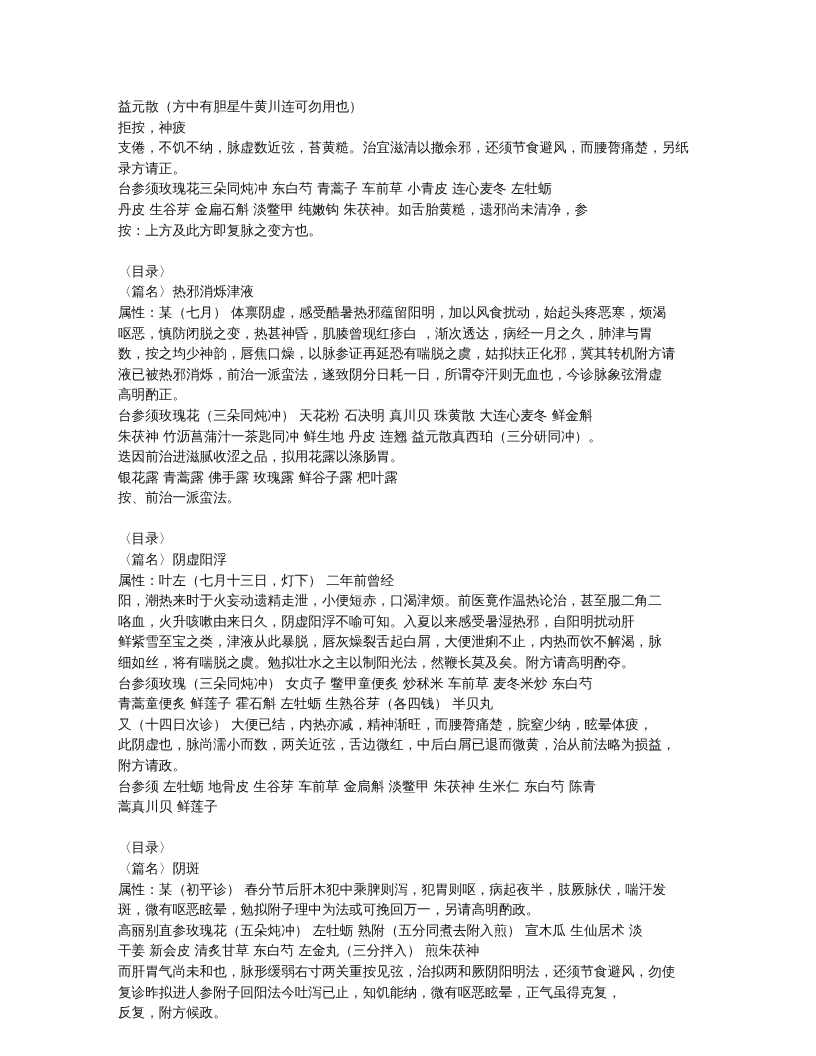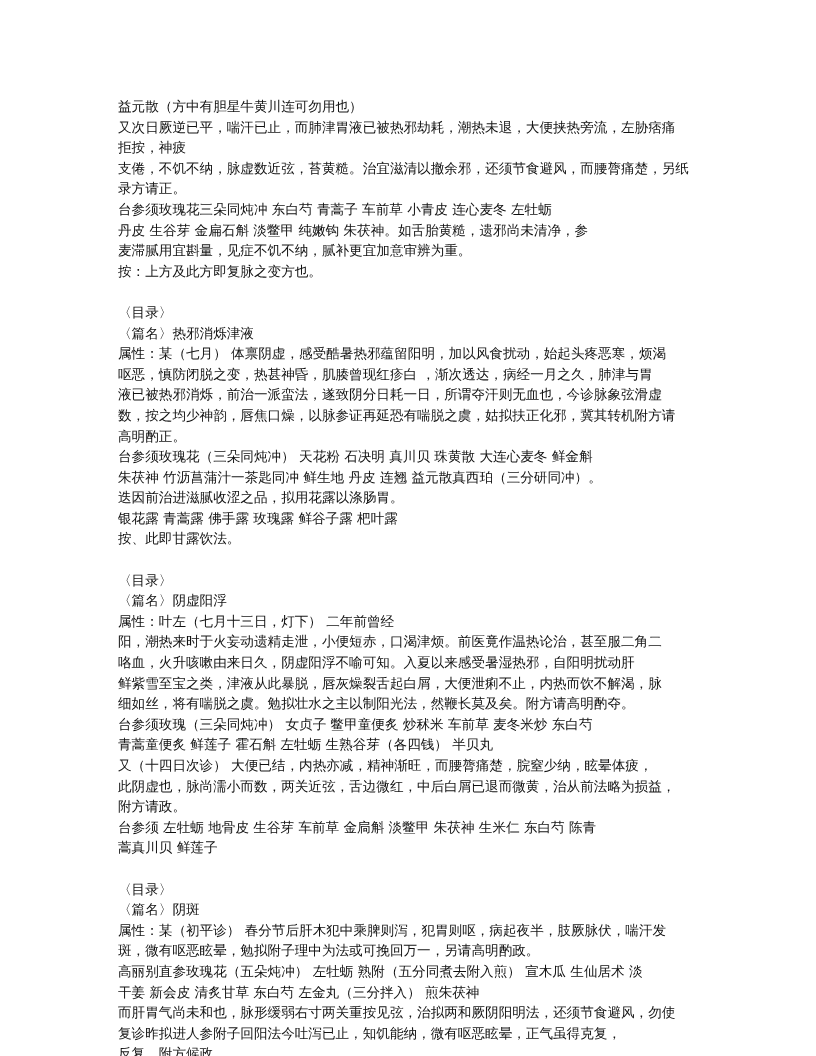--- a/index.html
+++ b/index.html
@@ -13,44 +13,42 @@
     .blank { height: 20.6px; }
     .section { margin: 0; }
   </style>
 </head>
 <body>
 
 <div class="page">
 
   <div class="section">
     <div class="line">益元散（方中有胆星牛黄川连可勿用也）</div>
-    <div class="line">又次日厥逆已平，喘汗已止，而肺津胃液已被热邪劫耗，潮热未退，大便挟热旁流，左胁痞痛</div>
     <div class="line">拒按，神疲</div>
     <div class="line">支倦，不饥不纳，脉虚数近弦，苔黄糙。治宜滋清以撤余邪，还须节食避风，而腰膂痛楚，另纸</div>
     <div class="line">录方请正。</div>
     <div class="line">台参须玫瑰花三朵同炖冲  东白芍  青蒿子  车前草  小青皮  连心麦冬  左牡蛎</div>
     <div class="line">丹皮  生谷芽  金扁石斛  淡鳖甲  纯嫩钩  朱茯神。如舌胎黄糙，遗邪尚未清净，参</div>
-    <div class="line">麦滞腻用宜斟量，见症不饥不纳，腻补更宜加意审辨为重。</div>
     <div class="line">按：上方及此方即复脉之变方也。</div>
   </div>
   <div class="blank"></div>
 
   <div class="section">
     <div class="line">〈目录〉</div>
     <div class="line">〈篇名〉热邪消烁津液</div>
     <div class="line">属性：某（七月）  体禀阴虚，感受酷暑热邪蕴留阳明，加以风食扰动，始起头疼恶寒，烦渴</div>
     <div class="line">呕恶，慎防闭脱之变，热甚神昏，肌腠曾现红疹白 ，渐次透达，病经一月之久，肺津与胃</div>
+    <div class="line">数，按之均少神韵，唇焦口燥，以脉参证再延恐有喘脱之虞，姑拟扶正化邪，冀其转机附方请</div>
     <div class="line">液已被热邪消烁，前治一派蛮法，遂致阴分日耗一日，所谓夺汗则无血也，今诊脉象弦滑虚</div>
-    <div class="line">数，按之均少神韵，唇焦口燥，以脉参证再延恐有喘脱之虞，姑拟扶正化邪，冀其转机附方请</div>
     <div class="line">高明酌正。</div>
     <div class="line">台参须玫瑰花（三朵同炖冲）  天花粉  石决明  真川贝  珠黄散  大连心麦冬  鲜金斛</div>
     <div class="line">朱茯神  竹沥菖蒲汁一茶匙同冲  鲜生地  丹皮  连翘  益元散真西珀（三分研同冲）。</div>
     <div class="line">迭因前治进滋腻收涩之品，拟用花露以涤肠胃。</div>
     <div class="line">银花露  青蒿露  佛手露  玫瑰露  鲜谷子露  杷叶露</div>
-    <div class="line">按、此即甘露饮法。</div>
+    <div class="line">按、前治一派蛮法。</div>
   </div>
   <div class="blank"></div>
 
   <div class="section">
     <div class="line">〈目录〉</div>
     <div class="line">〈篇名〉阴虚阳浮</div>
     <div class="line">属性：叶左（七月十三日，灯下）  二年前曾经</div>
     <div class="line">阳，潮热来时于火妄动遗精走泄，小便短赤，口渴津烦。前医竟作温热论治，甚至服二角二</div>
     <div class="line">咯血，火升咳嗽由来日久，阴虚阳浮不喻可知。入夏以来感受暑湿热邪，自阳明扰动肝</div>
     <div class="line">鲜紫雪至宝之类，津液从此暴脱，唇灰燥裂舌起白屑，大便泄痢不止，内热而饮不解渴，脉</div>

